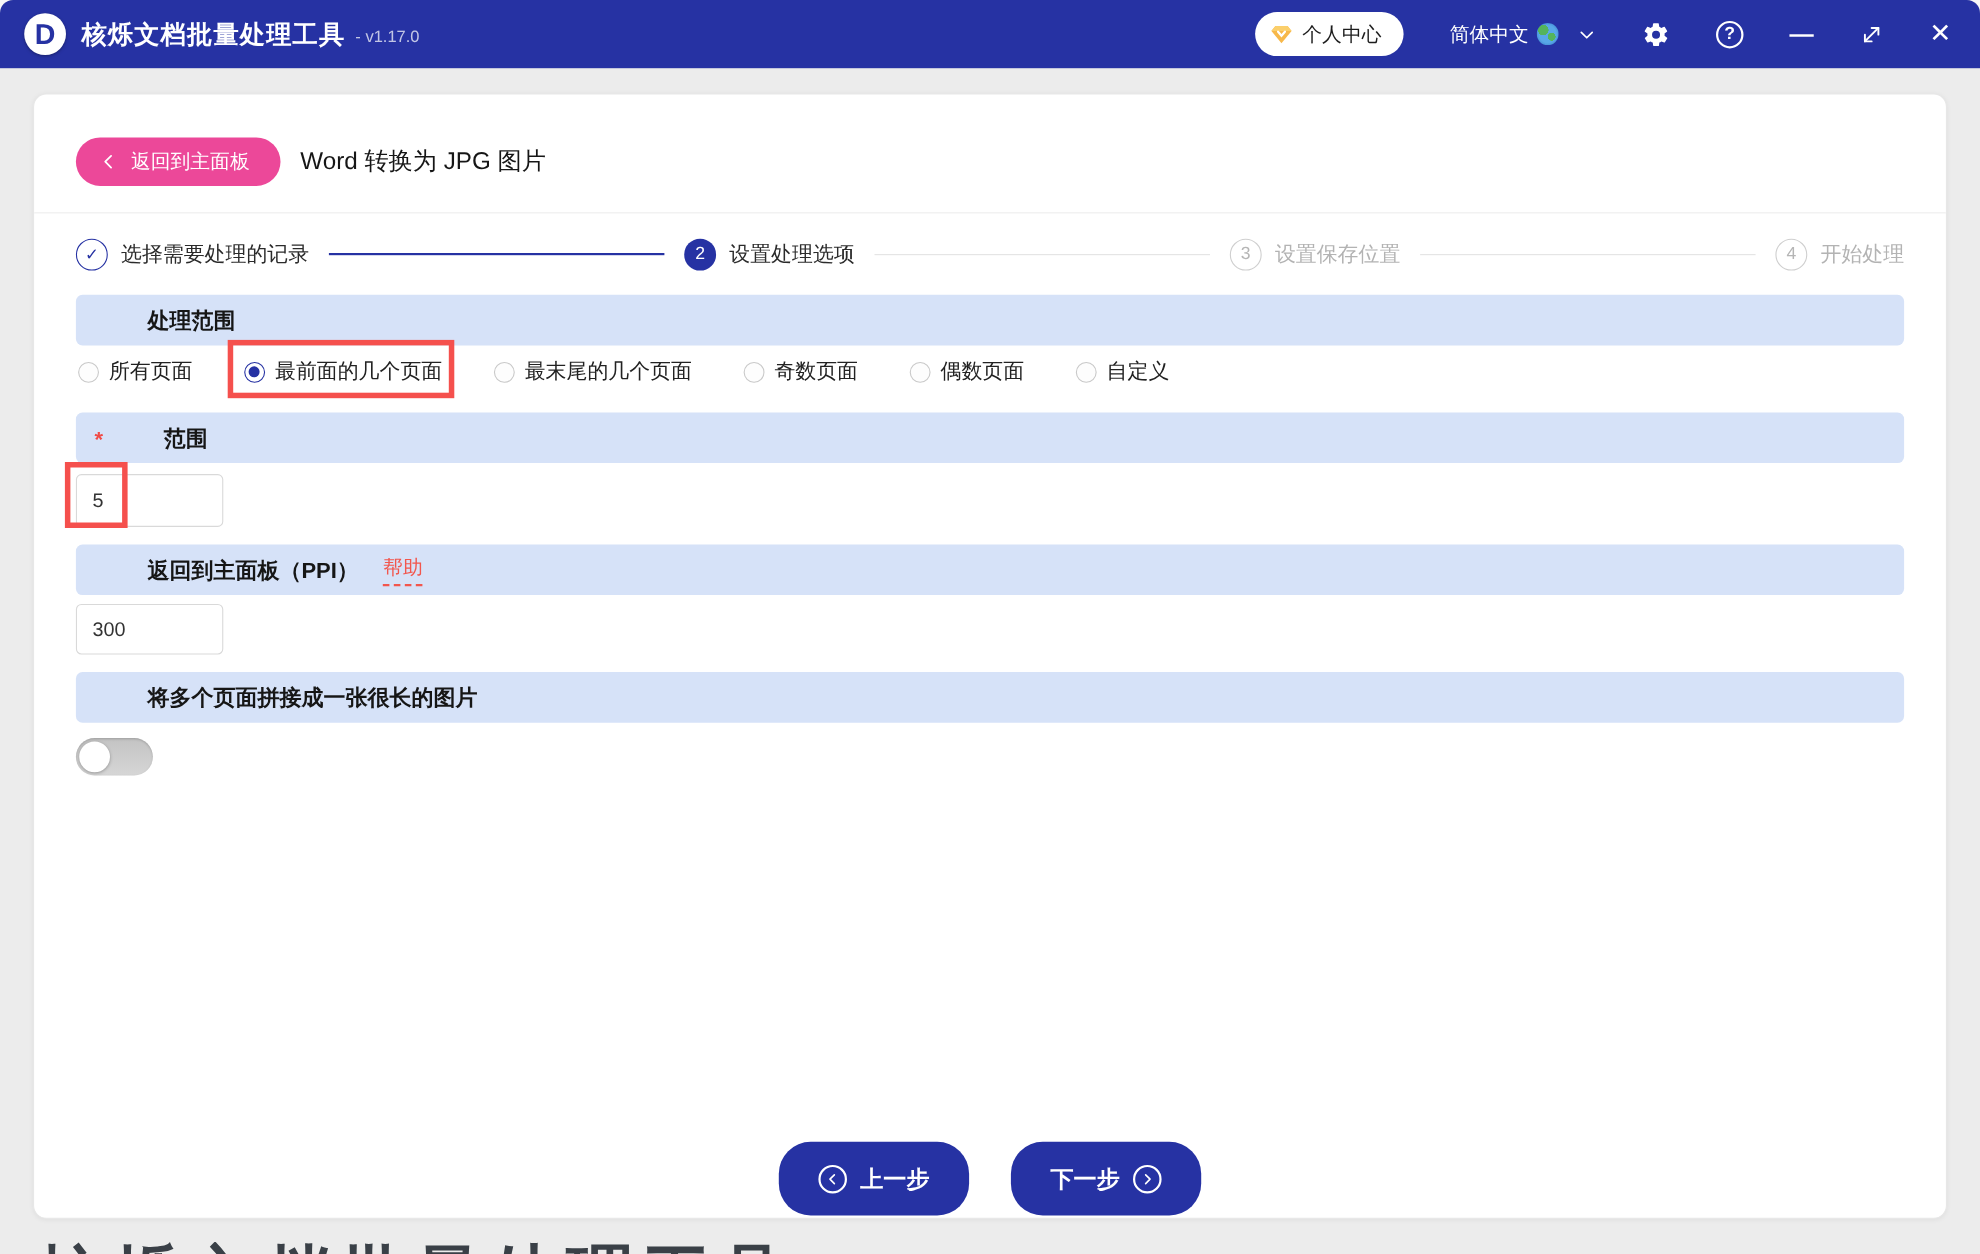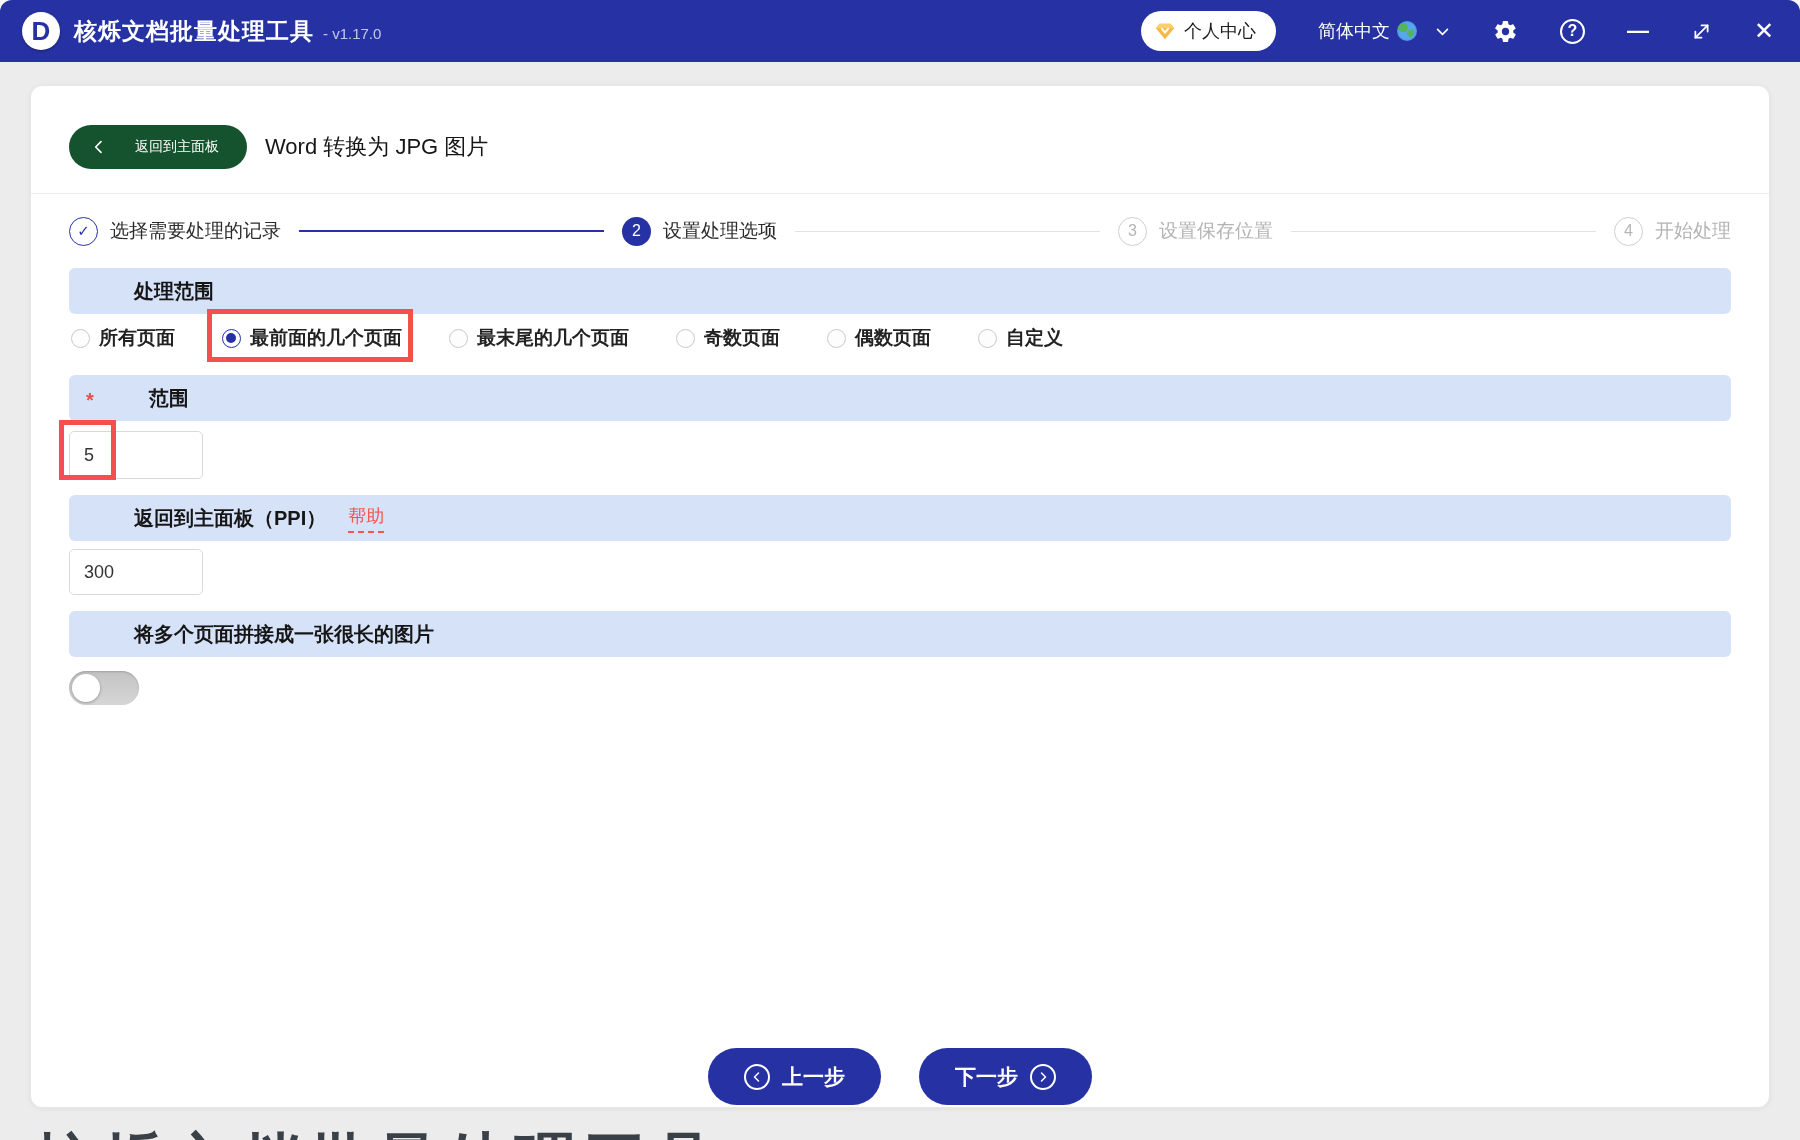--- a/index.html
+++ b/index.html
@@ -34,22 +34,22 @@
     color:#fff; font-size:16px; font-weight:bold; display:flex; align-items:center; justify-content:center; }
   .min-glyph { color:#fff; font-size:22px; font-weight:bold; line-height:1; }
   .close-glyph { color:#fff; font-size:24px; line-height:1; }
 
   
   .page { flex:1; position:relative; padding:23px 30px 0 30px; }
   .card { width:1740px; height:1023px; background:#fff; border-radius:12px; position:relative;
     border:1px solid #e7e7e7; box-shadow:0 1px 5px rgba(0,0,0,.06); overflow:hidden; }
 
   .card-header { height:107px; display:flex; align-items:center; padding:14px 38px 0 38px; }
-  .back-btn { background:#14532d; border:none; color:#fff; height:44px; border-radius:22px;
-    padding:0 28px 0 22px; font-size:14px; display:flex; align-items:center; gap:28px;
+  .back-btn { background:#ec4899; border:none; color:#fff; height:44px; border-radius:22px;
+    padding:0 28px 0 22px; font-size:18px; display:flex; align-items:center; gap:12px;
     cursor:pointer; font-family:inherit; }
   .page-title { font-size:22px; font-weight:normal; color:#161616; margin-left:18px; }
   .divider { border-top:1px solid #ededed; }
 
   
   .steps { display:flex; align-items:center; margin:16px 38px 0 38px; height:42px; }
   .step { display:flex; align-items:center; }
   .step-circle { width:29px; height:29px; border-radius:50%; display:flex; align-items:center;
     justify-content:center; font-size:16px; flex:0 0 auto; }
   .step.done .step-circle { border:1.5px solid #2632A3; color:#2632A3; background:#fff; font-size:15px; }
@@ -64,21 +64,21 @@
 
   
   .content { padding:0 38px; }
   .band { background:#D6E2F8; border-radius:6px; height:46px; margin-top:16px;
     display:flex; align-items:center; padding:0 17px; }
   .band-title { font-size:20px; font-weight:bold; color:#161616;margin-left:48px; }
   .req-star { color:#f04b47; font-size:20px; font-weight:bold; margin-right:7px; margin-top:5px; }
   .help-link { color:#F2564D; font-size:18px; margin-left:22px; cursor:pointer;
     border-bottom:2px dashed #F2564D; padding-bottom:3px; text-decoration:none; }
 
-  .radio-row { display:flex; align-items:center; padding:11px 0 8px 2px;font-weight:bold; }
+  .radio-row { display:flex; align-items:center; padding:11px 0 8px 2px; }
   .radio-opt { display:flex; align-items:center; cursor:pointer; position:relative; margin-right:47px; }
   .radio { width:19px; height:19px; border-radius:50%; border:1px solid #c9c9c9; background:#fdfdfd;
     flex:0 0 auto; }
   .radio.selected { border:1.5px solid #2632A3; background:#fff; position:relative; }
   .radio.selected::after { content:""; position:absolute; left:3px; top:3px; width:10px; height:10px;
     border-radius:50%; background:#2632A3; }
   .radio-label { font-size:19px; color:#222; margin-left:9px; white-space:nowrap; }
 
   .annotation { position:absolute; border:5px solid #F5504D; z-index:3; pointer-events:none; }
   .annot-radio { left:-15px; right:-11px; top:-16px; bottom:-11px; }
@@ -92,21 +92,21 @@
 
   .toggle { width:70px; height:34px; border-radius:17px; margin-top:14px; cursor:pointer;
     background:linear-gradient(180deg,#c3c3c3,#d6d6d6); position:relative;
     box-shadow:inset 0 1px 2px rgba(0,0,0,.18); }
   .toggle-knob { position:absolute; left:3px; top:3px; width:28px; height:28px; border-radius:50%;
     background:#fff; box-shadow:0 1px 3px rgba(0,0,0,.3); }
 
   
   .footer-btns { position:absolute; bottom:2px; left:50%; transform:translateX(-50%);
     display:flex; gap:38px; }
-  .pill-btn { background:#2632A3; color:#fff; border:none; height:57px; border-radius:29px;
+  .pill-btn { background:#2632A3; color:#fff; border:none; height:67px; border-radius:29px;
     padding:18px 36px; font-size:21px; font-weight:bold; display:flex; align-items:center; gap:12px;
     cursor:pointer; font-family:inherit; }
   .circ-arrow { width:26px; height:26px; border:2px solid #fff; border-radius:50%;
     display:flex; align-items:center; justify-content:center; }
 
   
   .bottom-clip { position:absolute; left:32px; bottom:0; height:11px; overflow:hidden;
     font-size:62px; font-weight:bold; color:#3a4047; line-height:1.05; letter-spacing:7px;
     white-space:nowrap; }
   svg { display:block; }

